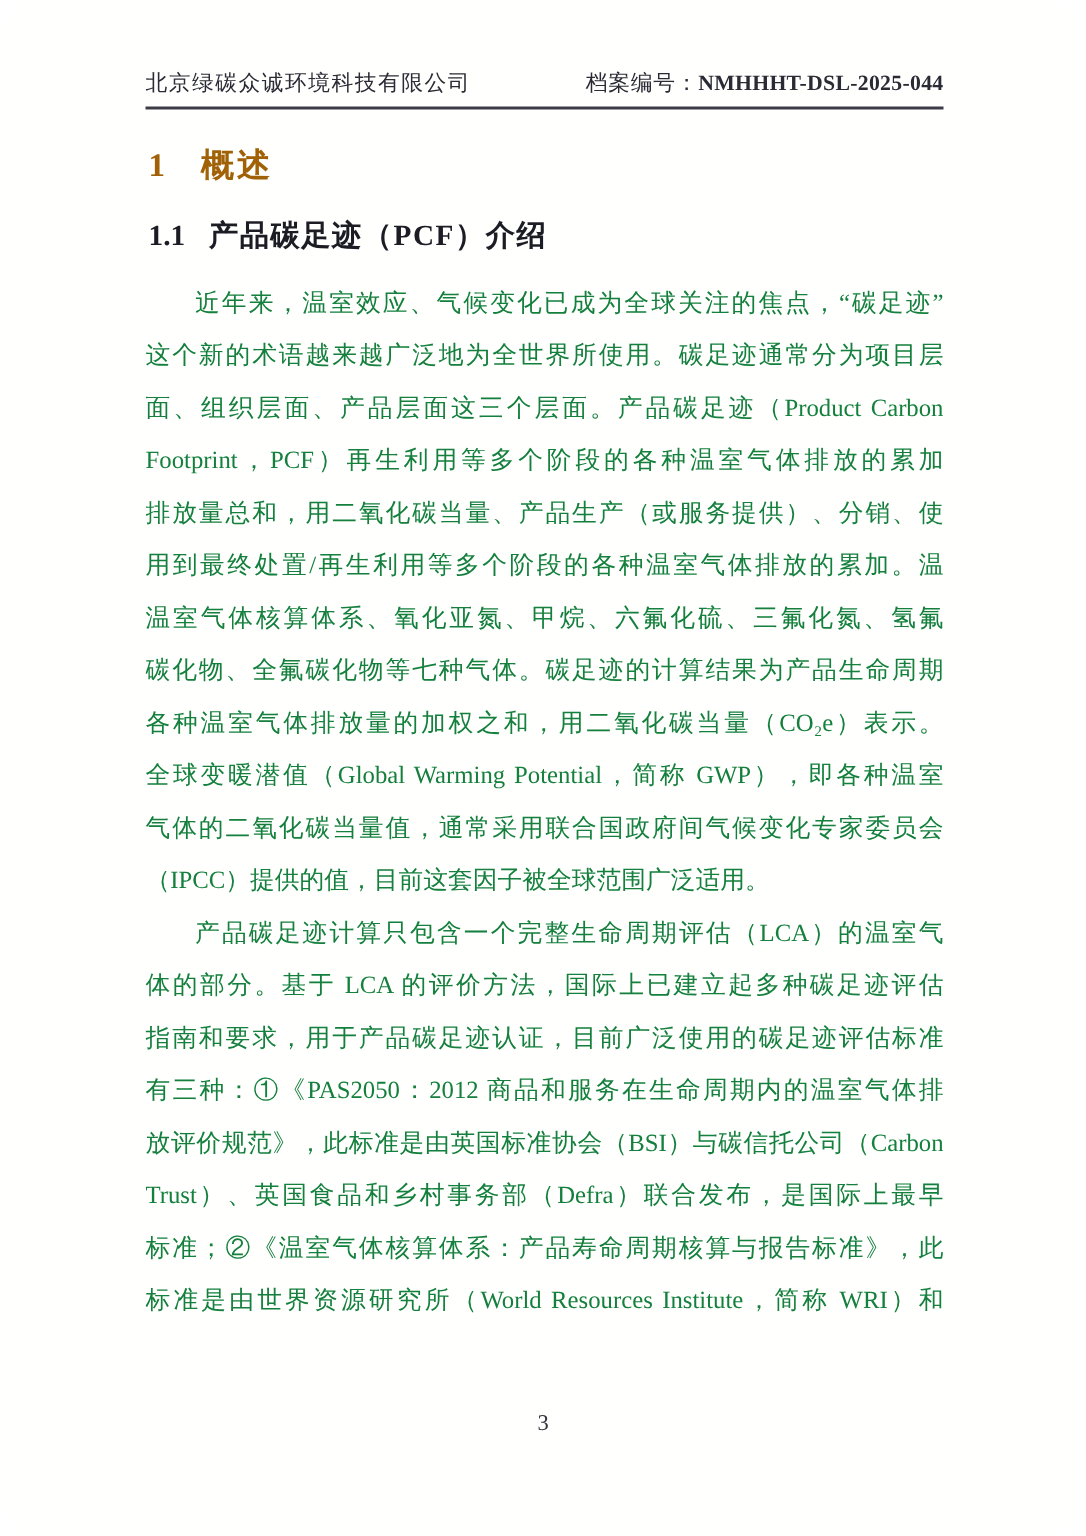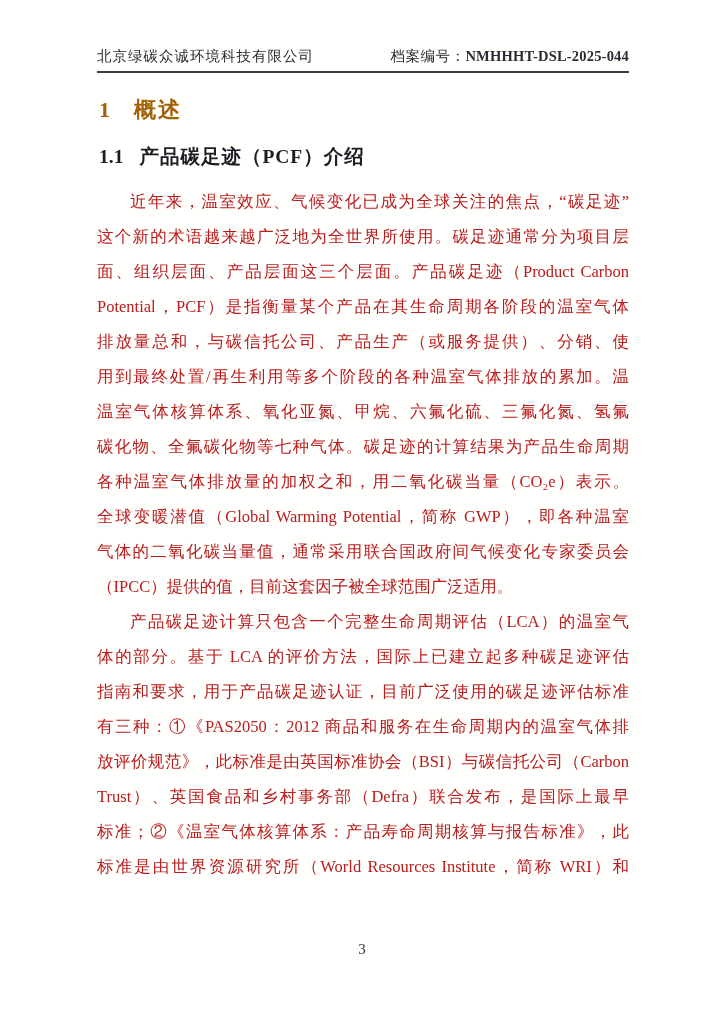--- a/index.html
+++ b/index.html
@@ -64,21 +64,21 @@
     letter-spacing: 1px;
   }
   .h2 .no { margin-right: 16px; letter-spacing: 0; text-align: right; }
   
   .content {
     position: absolute;
     left: 97px;
     top: 184px;
     width: 532px;
     font-size: 16.5px;
-    color: #b91c1c;
+    color: #15803d;
   }
   .tline {
     display: block;
     height: 35px;
     line-height: 35px;
     text-align: justify;
     text-align-last: justify;
     white-space: normal;
     overflow: hidden;
   }
@@ -112,22 +112,22 @@
   <div class="h2">
     <span class="no">1.1</span><span>产品碳足迹（PCF）介绍</span>
   </div>
 
   <div class="content">
 
     <div>
       <div class="tline indent">近年来，温室效应、气候变化已成为全球关注的焦点，“碳足迹”</div>
       <div class="tline">这个新的术语越来越广泛地为全世界所使用。碳足迹通常分为项目层</div>
       <div class="tline">面、组织层面、产品层面这三个层面。产品碳足迹（Product Carbon</div>
-      <div class="tline">Potential，PCF）是指衡量某个产品在其生命周期各阶段的温室气体</div>
-      <div class="tline">排放量总和，与碳信托公司、产品生产（或服务提供）、分销、使</div>
+      <div class="tline">Footprint，PCF）再生利用等多个阶段的各种温室气体排放的累加</div>
+      <div class="tline">排放量总和，用二氧化碳当量、产品生产（或服务提供）、分销、使</div>
       <div class="tline">用到最终处置/再生利用等多个阶段的各种温室气体排放的累加。温</div>
       <div class="tline">温室气体核算体系、氧化亚氮、甲烷、六氟化硫、三氟化氮、氢氟</div>
       <div class="tline">碳化物、全氟碳化物等七种气体。碳足迹的计算结果为产品生命周期</div>
       <div class="tline">各种温室气体排放量的加权之和，用二氧化碳当量（CO₂e）表示。</div>
       <div class="tline">全球变暖潜值（Global Warming Potential，简称 GWP），即各种温室</div>
       <div class="tline">气体的二氧化碳当量值，通常采用联合国政府间气候变化专家委员会</div>
       <div class="tline flushleft">（IPCC）提供的值，目前这套因子被全球范围广泛适用。</div>
     </div>
 
     <div>

